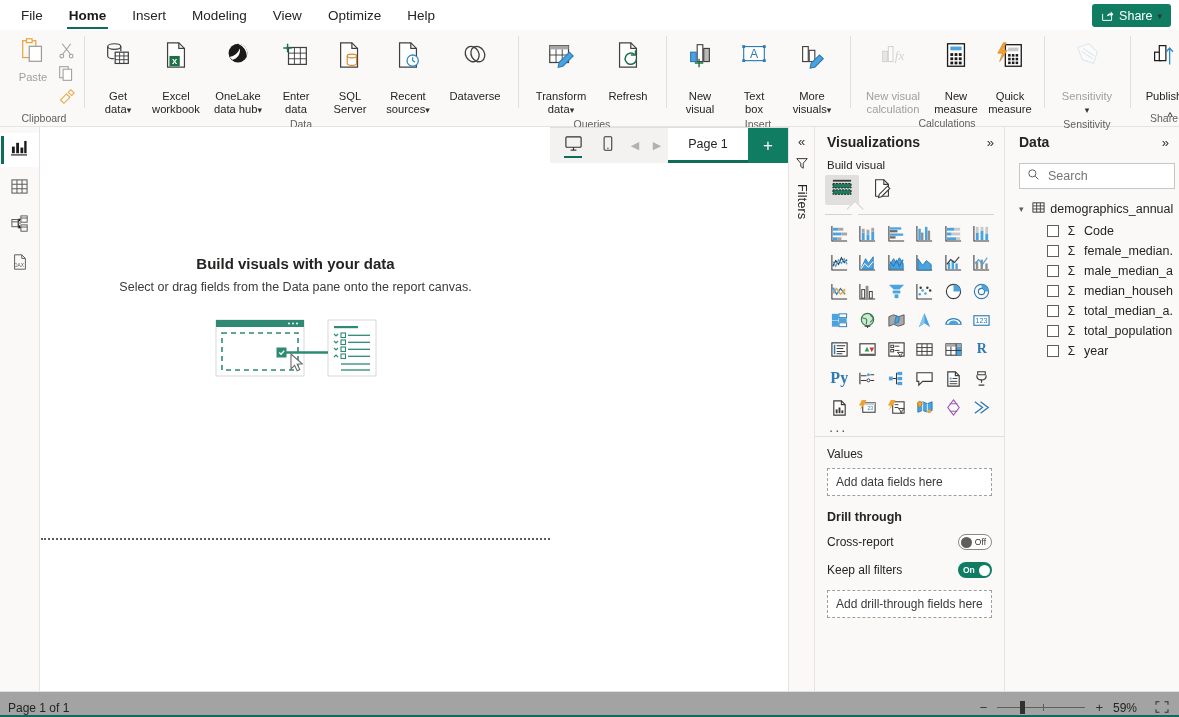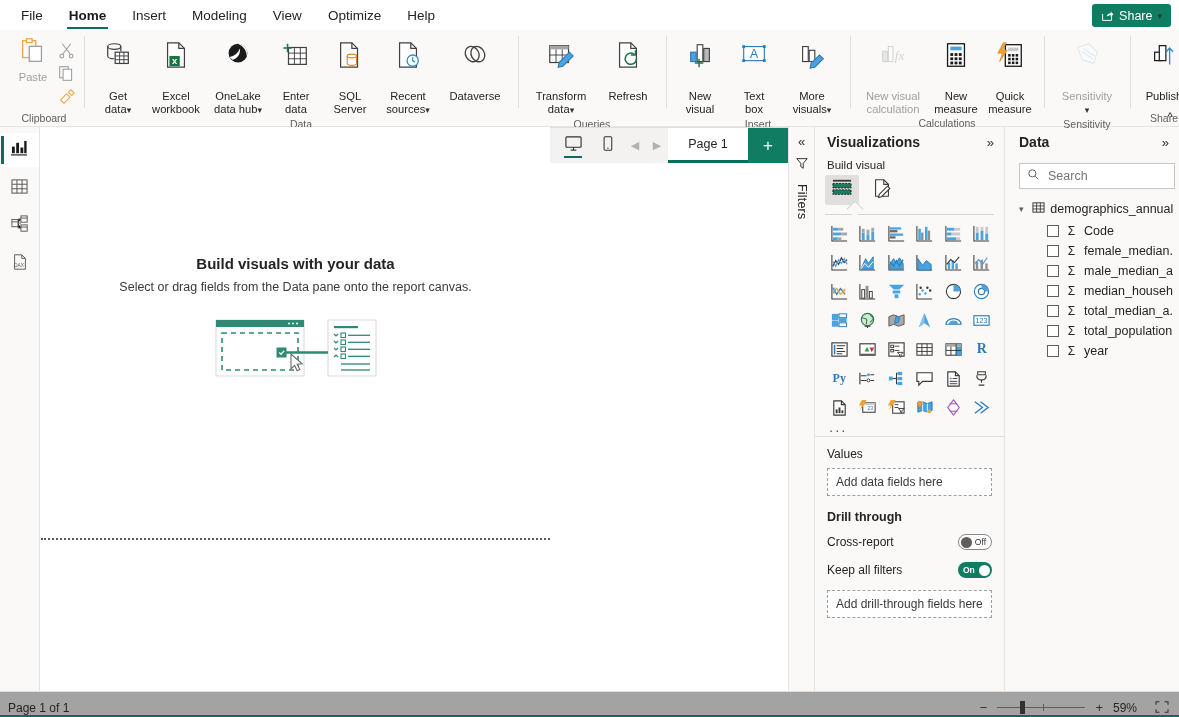--- a/index.html
+++ b/index.html
@@ -971,21 +971,21 @@
               <rect x="2" y="4" width="16" height="3" fill="#a6a6a6"></rect>
               <rect x="12.7" y="7" width="5.3" height="9" fill="#4aa3df"></rect>
               <path d="M2 11h16M7.3 7v9M12.7 4v12" stroke="#3b3a39" stroke-width="1"></path>
             </svg>
           </div>
         <div class="viz-cell">
             <span style="font-size:14px;font-weight:bold;color:#2e7ab5;font-family:'Liberation Serif',serif;">R</span>
           </div>
 
         <div class="viz-cell">
-            <span style="font-size:12px;font-weight:bold;color:#2e7ab5;font-family:'Liberation Serif',serif;">Py</span>
+            <span style="font-size:16px;font-weight:bold;color:#2e7ab5;font-family:'Liberation Serif',serif;">Py</span>
           </div>
         <div class="viz-cell">
             <svg width="19" height="19" viewBox="0 0 20 20">
               <path d="M2 4v12" stroke="#3b3a39" stroke-width="1.2"></path>
               <path d="M3 7h6M3 12h6" stroke="#3b3a39" stroke-width="1.1"></path>
               <circle cx="11" cy="6" r="1.6" fill="#4aa3df"></circle>
               <circle cx="11" cy="12" r="1.6" fill="#fff" stroke="#3b3a39" stroke-width="1"></circle>
               <path d="M13 6h4M13 12h4" stroke="#3b3a39" stroke-width="1.1"></path>
             </svg>
           </div>

